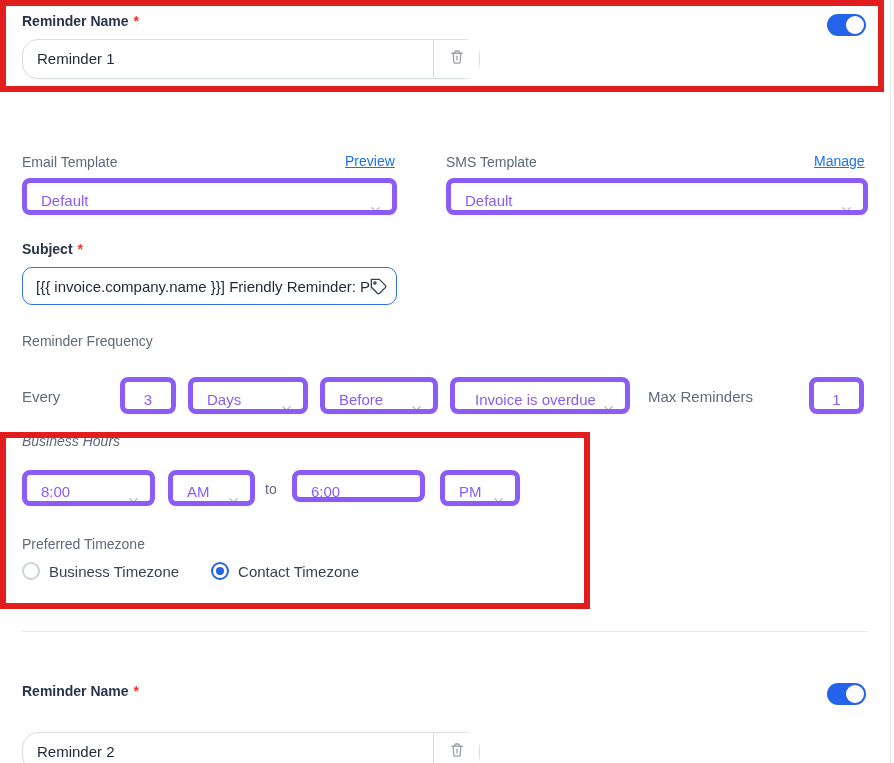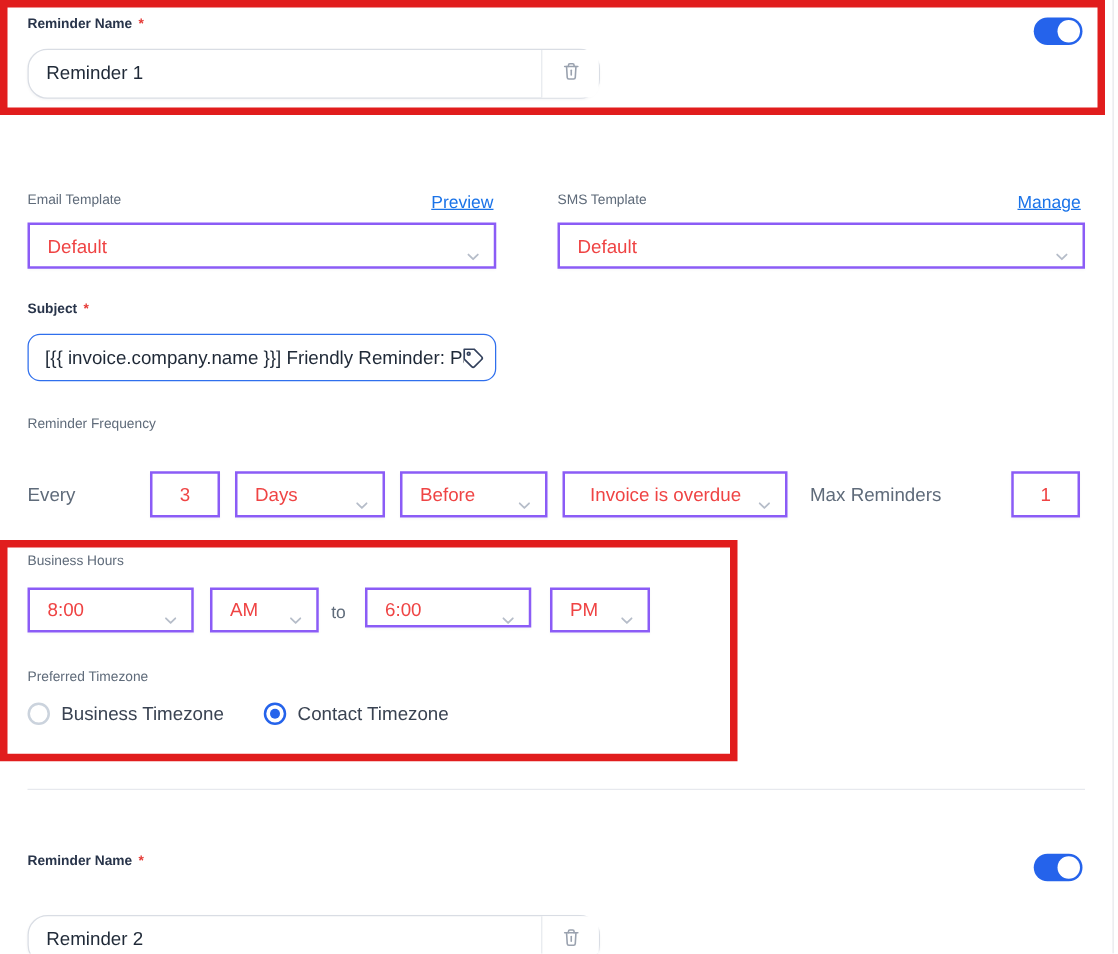--- a/index.html
+++ b/index.html
@@ -9,21 +9,21 @@
     position:relative; width:894px; height:763px; background:#ffffff; overflow:hidden;
   }
   .right-edge { position:absolute; left:890px; top:0; width:1px; height:763px; background:#e6e8ec; }
 
   
   .annotation { position:absolute; border:6px solid #e11d1d; pointer-events:none; z-index:10; }
   .anno1 { left:0; top:4; width:884px; height:92px; }
   .anno2 { left:0; top:432px; width:590px; height:177px; }
 
   
-  .lbl { position:absolute; font-size:11px; color:#5f6b7a; white-space:nowrap; }
+  .lbl { position:absolute; font-size:14px; color:#5f6b7a; white-space:nowrap; }
   .lbl-dark { color:#28344a; font-weight:600; }
   .req { color:#e53935; margin-left:5px; font-weight:700; }
 
   
   .group {
     position:absolute; left:22px; width:458px; height:40px;
     border:1px solid #d9dde4; border-radius:16px; background:#fff; display:flex;
     box-shadow:0 1px 2px rgba(16,24,40,.04);
   }
   .group .txt {
@@ -34,22 +34,22 @@
     width:46px; border-left:1px solid #d9dde4; display:flex; align-items:center; justify-content:center;
     cursor:pointer; border-radius:0 8px 8px 0; background:#fff;
   }
 
   
   .toggle { position:absolute; left:827px; width:39px; height:22px; border-radius:11px; background:#2563eb; cursor:pointer; }
   .toggle .knob { position:absolute; top:2px; right:2px; width:18px; height:18px; border-radius:50%; background:#fff; }
 
   
   .select, .tinput {
-    position:absolute; height:37px; border:2px solid #8b5cf6; border-radius:0; background:#fff;
-    font-size:15px; color:#ef4444; line-height:35px;
+    position:absolute; height:37px; border:5px solid #8b5cf6; border-radius:8px; background:#fff;
+    font-size:15px; color:#8b5cf6; line-height:35px;
     box-shadow:0 1px 2px rgba(16,24,40,.04); white-space:nowrap;
   }
   .select { padding-left:14px; padding-right:30px; overflow:hidden; cursor:pointer; }
   .select .chev { position:absolute; right:9px; top:11px; }
   .tinput { text-align:center; }
 
   .link { position:absolute; font-size:14px; color:#1a73e8; text-decoration:underline; cursor:pointer; white-space:nowrap; }
 
   
   .subject-input {
@@ -159,21 +159,21 @@
     <span class="chev">
       <svg width="15" height="15" viewBox="0 0 16 16">
           <path d="M4 6l4 4 4-4" fill="none" stroke="#b6bdc9" stroke-width="1.5" stroke-linecap="round" stroke-linejoin="round"></path>
         </svg>
     </span>
   </div>
 
   <div class="lbl" style="left:648px; top:388px; font-size:15px;">Max Reminders</div>
   <div class="tinput" style="left:809px; top:377px; width:55px;">1</div>
 
-  <div class="lbl" style="left:22px; top:443px;">Business Hours</div>
+  <div class="lbl" style="left:22px; top:433px;font-style:italic;">Business Hours</div>
 
   <div class="select" style="left:22px; top:470px; width:133px; height:36px; line-height:34px;">
     <span>8:00</span>
     <span class="chev">
       <svg width="15" height="15" viewBox="0 0 16 16">
           <path d="M4 6l4 4 4-4" fill="none" stroke="#b6bdc9" stroke-width="1.5" stroke-linecap="round" stroke-linejoin="round"></path>
         </svg>
     </span>
   </div>
   <div class="select" style="left:168px; top:470px; width:87px; height:36px; line-height:34px;">

